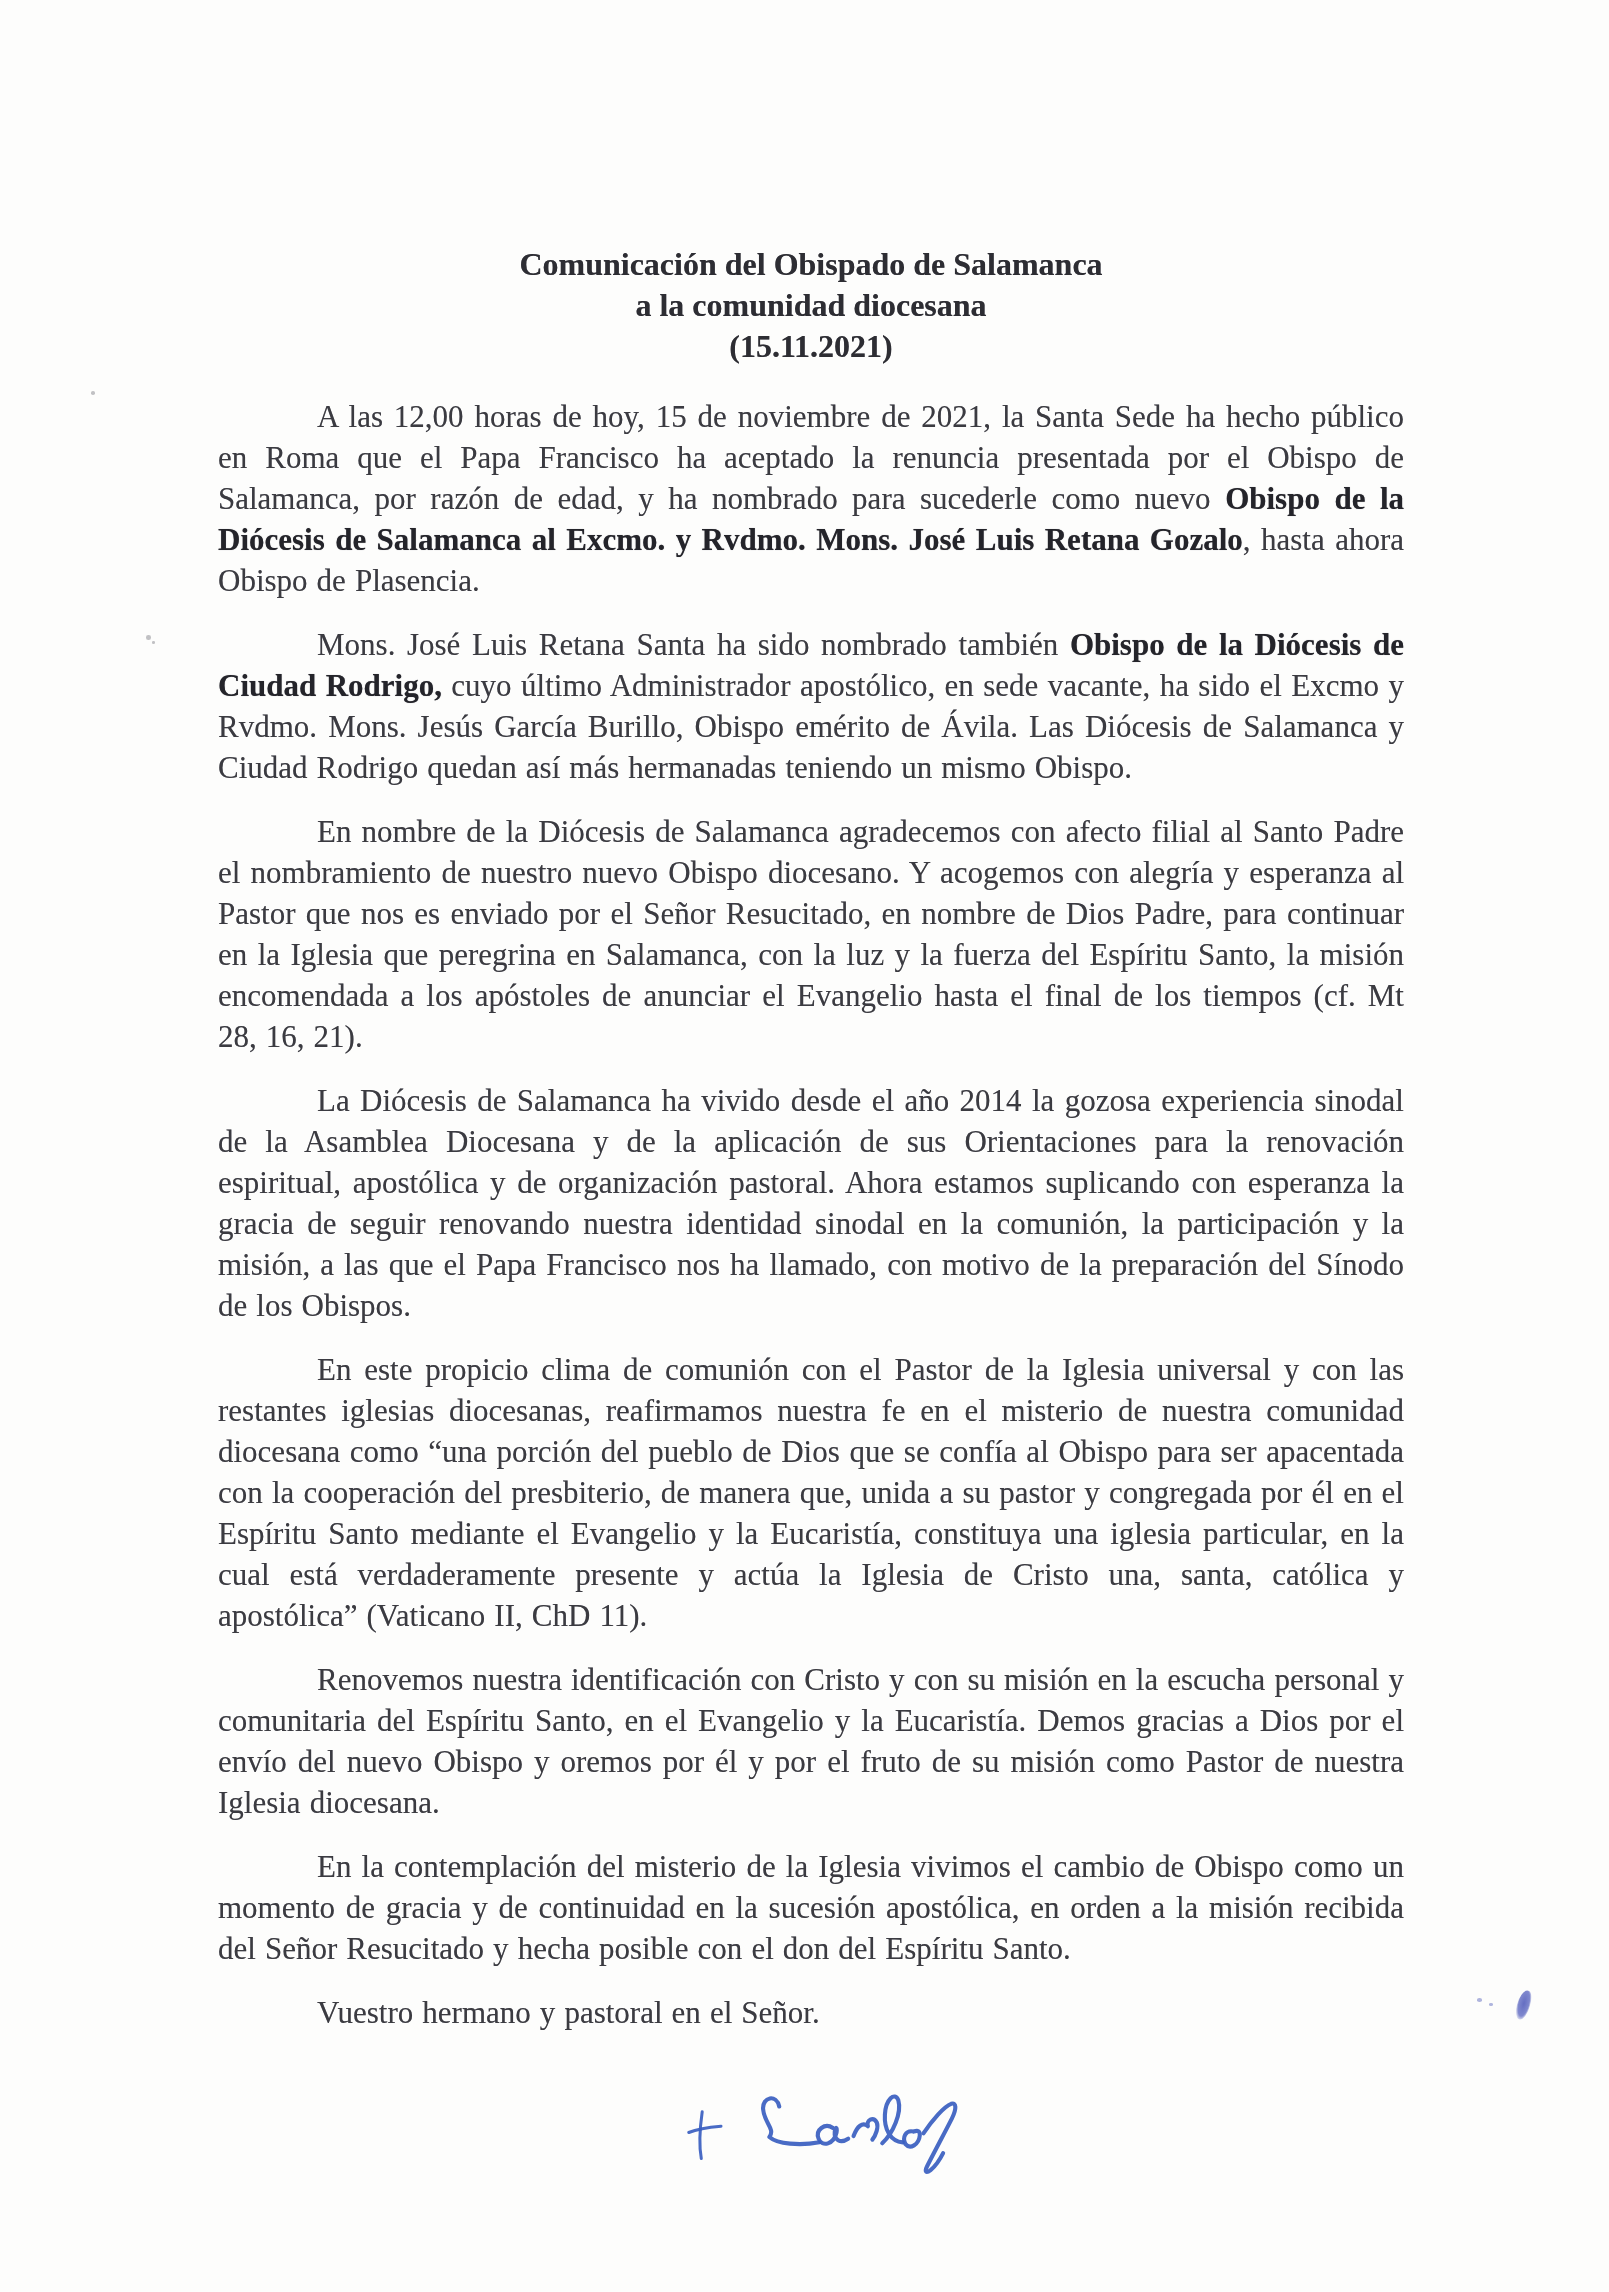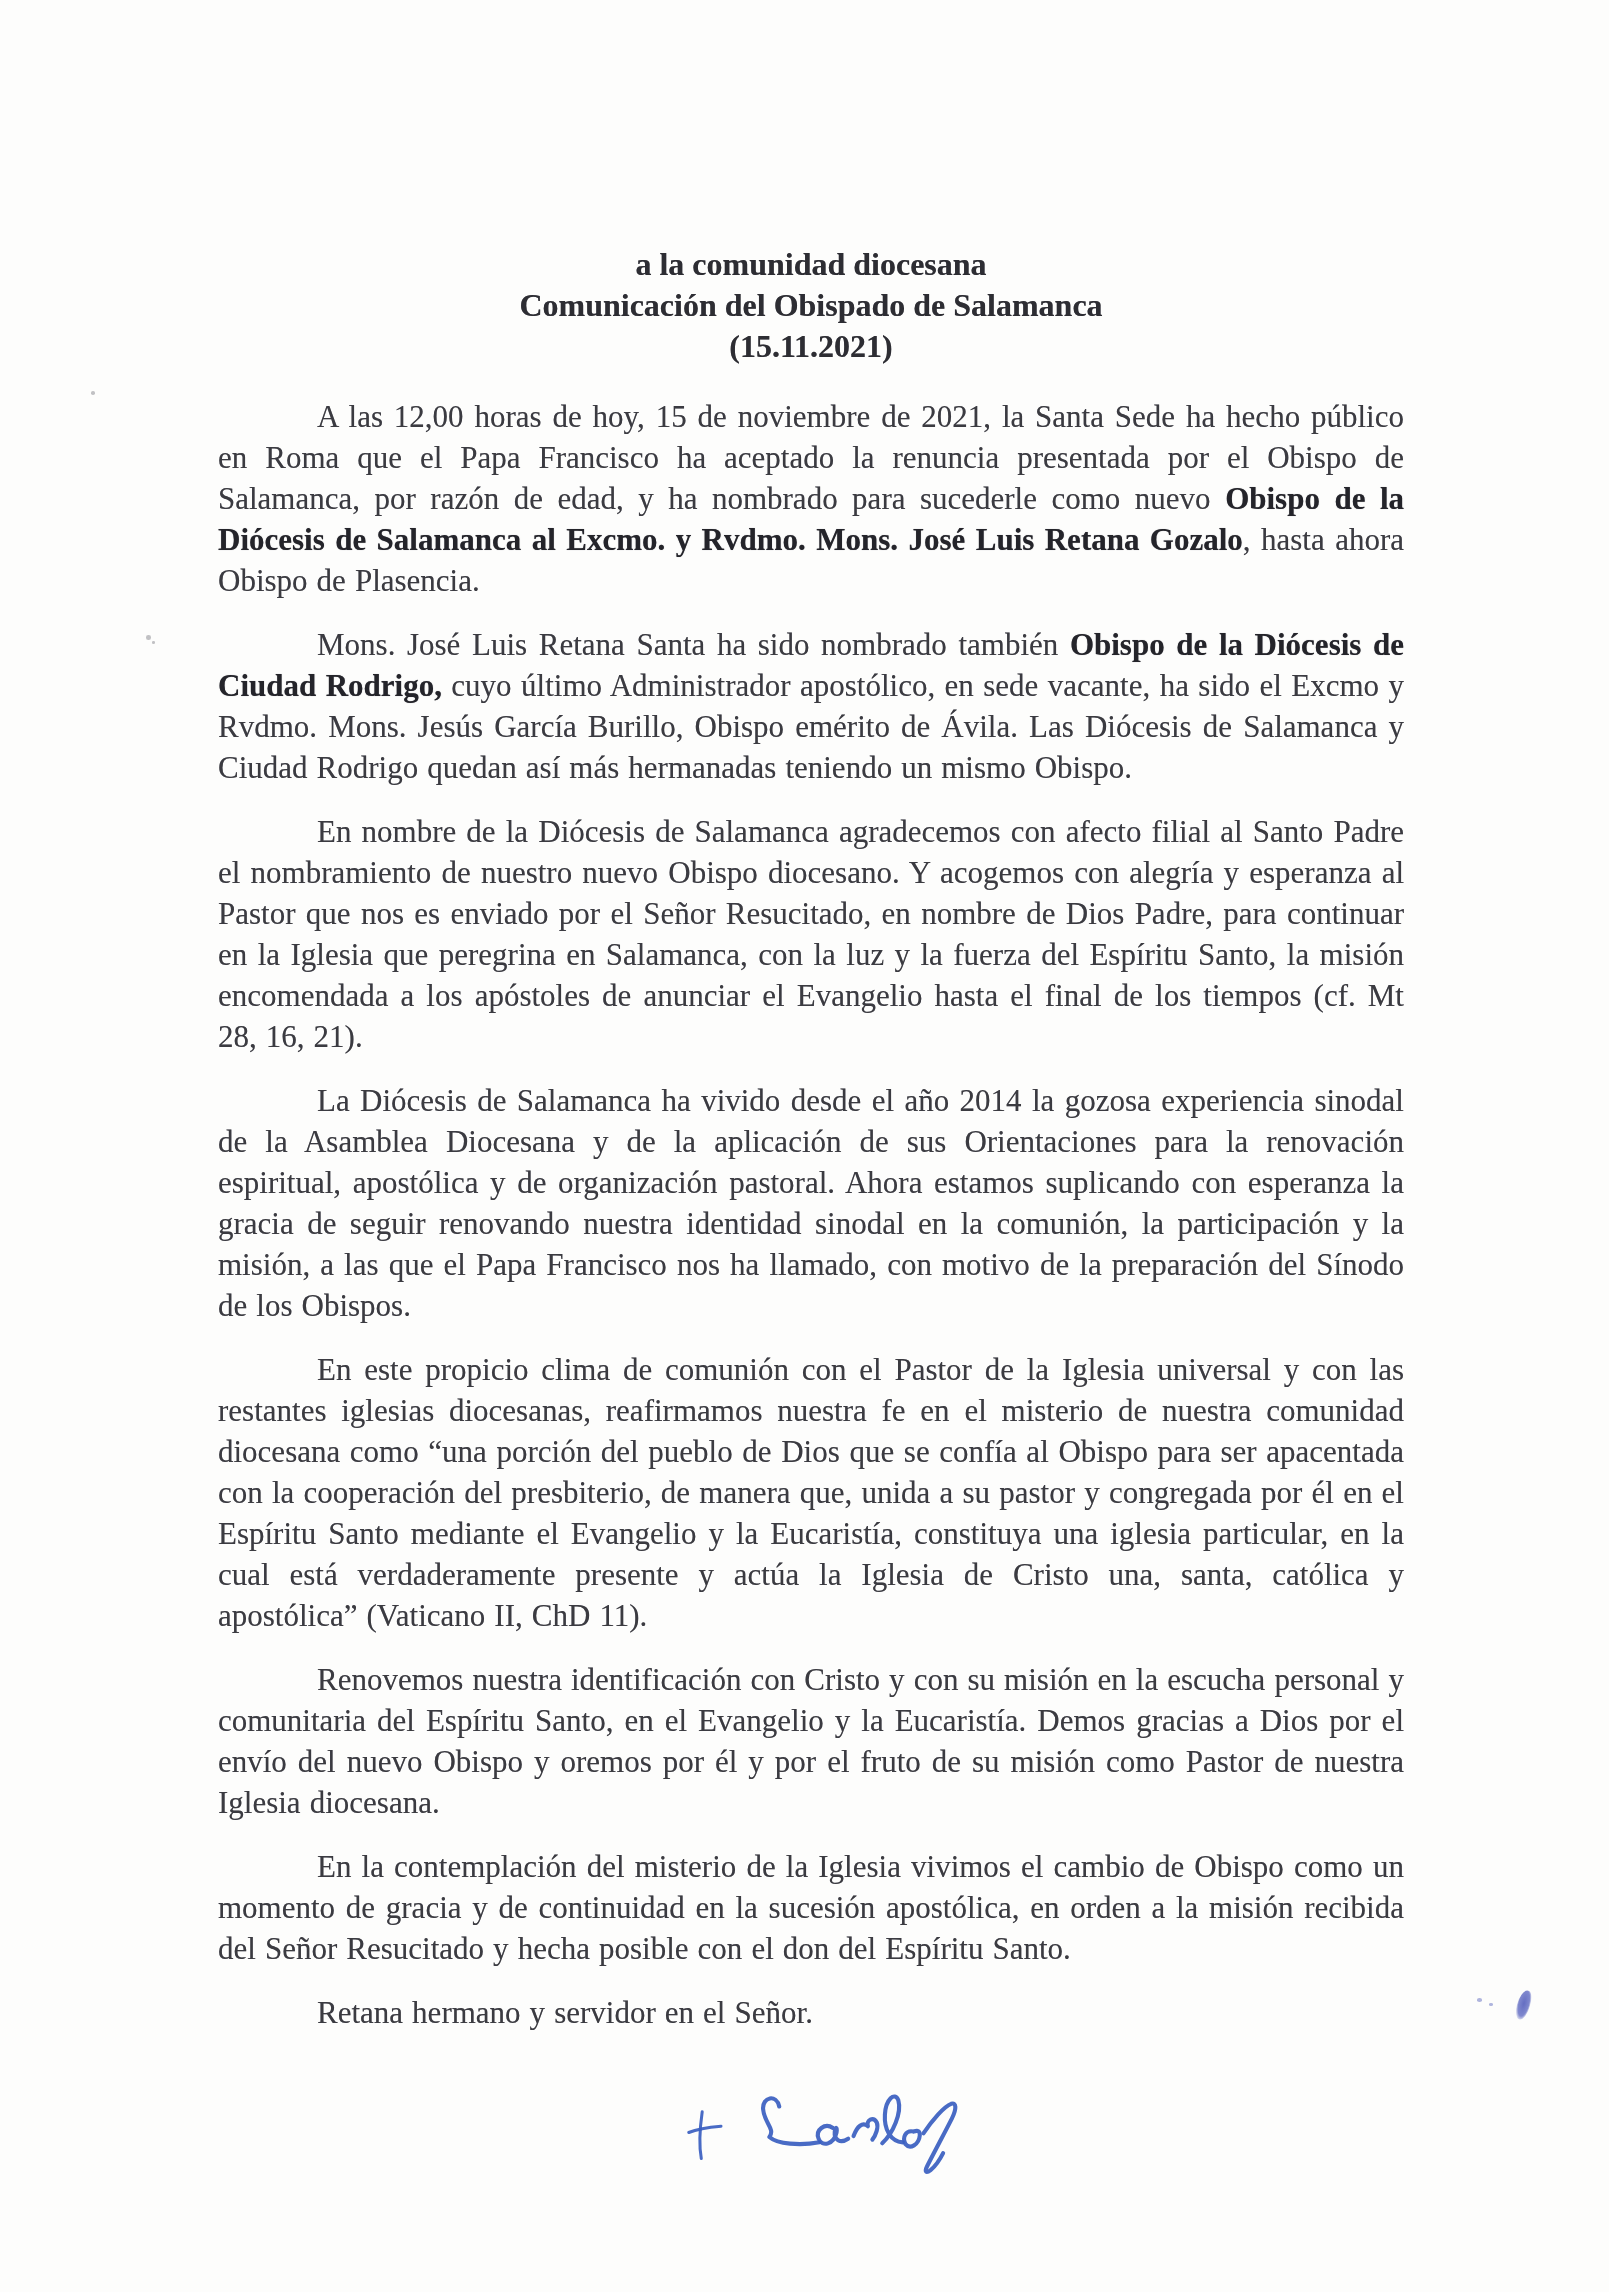--- a/index.html
+++ b/index.html
@@ -88,36 +88,36 @@
   }
 </style>
 </head>
 <body>
 
 <div class="page">
 
   <div class="content">
 
     <div class="title-block">
+      <div class="title-line">Comunicación del Obispado de Salamanca</div>
       <div class="title-line">a la comunidad diocesana</div>
-      <div class="title-line">Comunicación del Obispado de Salamanca</div>
       <div class="title-line">(15.11.2021)</div>
     </div>
 
     <div class="body-text">
         <p class="para"><span>A las 12,00 horas de hoy, 15 de noviembre de 2021, la Santa Sede ha hecho público en Roma que el Papa Francisco ha aceptado la renuncia presentada por el Obispo de Salamanca, por razón de edad, y ha nombrado para sucederle como nuevo </span><b>Obispo de la Diócesis de Salamanca al Excmo. y Rvdmo. Mons. José Luis Retana Gozalo</b><span>, hasta ahora Obispo de Plasencia.</span></p>
         <p class="para"><span>Mons. José Luis Retana Santa ha sido nombrado también </span><b>Obispo de la Diócesis de Ciudad Rodrigo,</b><span> cuyo último Administrador apostólico, en sede vacante, ha sido el Excmo y Rvdmo. Mons. Jesús García Burillo, Obispo emérito de Ávila. Las Diócesis de Salamanca y Ciudad Rodrigo quedan así más hermanadas teniendo un mismo Obispo.</span></p>
         <p class="para"><span>En nombre de la Diócesis de Salamanca agradecemos con afecto filial al Santo Padre el nombramiento de nuestro nuevo Obispo diocesano. Y acogemos con alegría y esperanza al Pastor que nos es enviado por el Señor Resucitado, en nombre de Dios Padre, para continuar en la Iglesia que peregrina en Salamanca, con la luz y la fuerza del Espíritu Santo, la misión encomendada a los apóstoles de anunciar el Evangelio hasta el final de los tiempos (cf. Mt 28, 16, 21).</span></p>
         <p class="para"><span>La Diócesis de Salamanca ha vivido desde el año 2014 la gozosa experiencia sinodal de la Asamblea Diocesana y de la aplicación de sus Orientaciones para la renovación espiritual, apostólica y de organización pastoral. Ahora estamos suplicando con esperanza la gracia de seguir renovando nuestra identidad sinodal en la comunión, la participación y la misión, a las que el Papa Francisco nos ha llamado, con motivo de la preparación del Sínodo de los Obispos.</span></p>
         <p class="para"><span>En este propicio clima de comunión con el Pastor de la Iglesia universal y con las restantes iglesias diocesanas, reafirmamos nuestra fe en el misterio de nuestra comunidad diocesana como “una porción del pueblo de Dios que se confía al Obispo para ser apacentada con la cooperación del presbiterio, de manera que, unida a su pastor y congregada por él en el Espíritu Santo mediante el Evangelio y la Eucaristía, constituya una iglesia particular, en la cual está verdaderamente presente y actúa la Iglesia de Cristo una, santa, católica y apostólica” (Vaticano II, ChD 11).</span></p>
         <p class="para"><span>Renovemos nuestra identificación con Cristo y con su misión en la escucha personal y comunitaria del Espíritu Santo, en el Evangelio y la Eucaristía. Demos gracias a Dios por el envío del nuevo Obispo y oremos por él y por el fruto de su misión como Pastor de nuestra Iglesia diocesana.</span></p>
         <p class="para"><span>En la contemplación del misterio de la Iglesia vivimos el cambio de Obispo como un momento de gracia y de continuidad en la sucesión apostólica, en orden a la misión recibida del Señor Resucitado y hecha posible con el don del Espíritu Santo.</span></p>
       </div>
 
-    <p class="para closing">Retana hermano y servidor en el Señor.</p>
+    <p class="para closing">Vuestro hermano y pastoral en el Señor.</p>
 
   </div>
 
   <div class="signature" aria-label="+ Carlos">
     <svg viewBox="0 0 460 135">
 
       <path class="ink ink-thin" d="M94,40 C92,54 90,76 93,92" style="stroke: rgb(58, 94, 192);"></path>
       <path class="ink ink-thin" d="M79,63 C91,58 103,57 115,56" style="stroke: rgb(58, 94, 192);"></path>
 
       <path class="ink" d="M180,34 C177,20 161,23 162,37 C163,52 176,59 169,68 C178,76 203,78 225,74" style="stroke: rgb(58, 94, 192);"></path>

